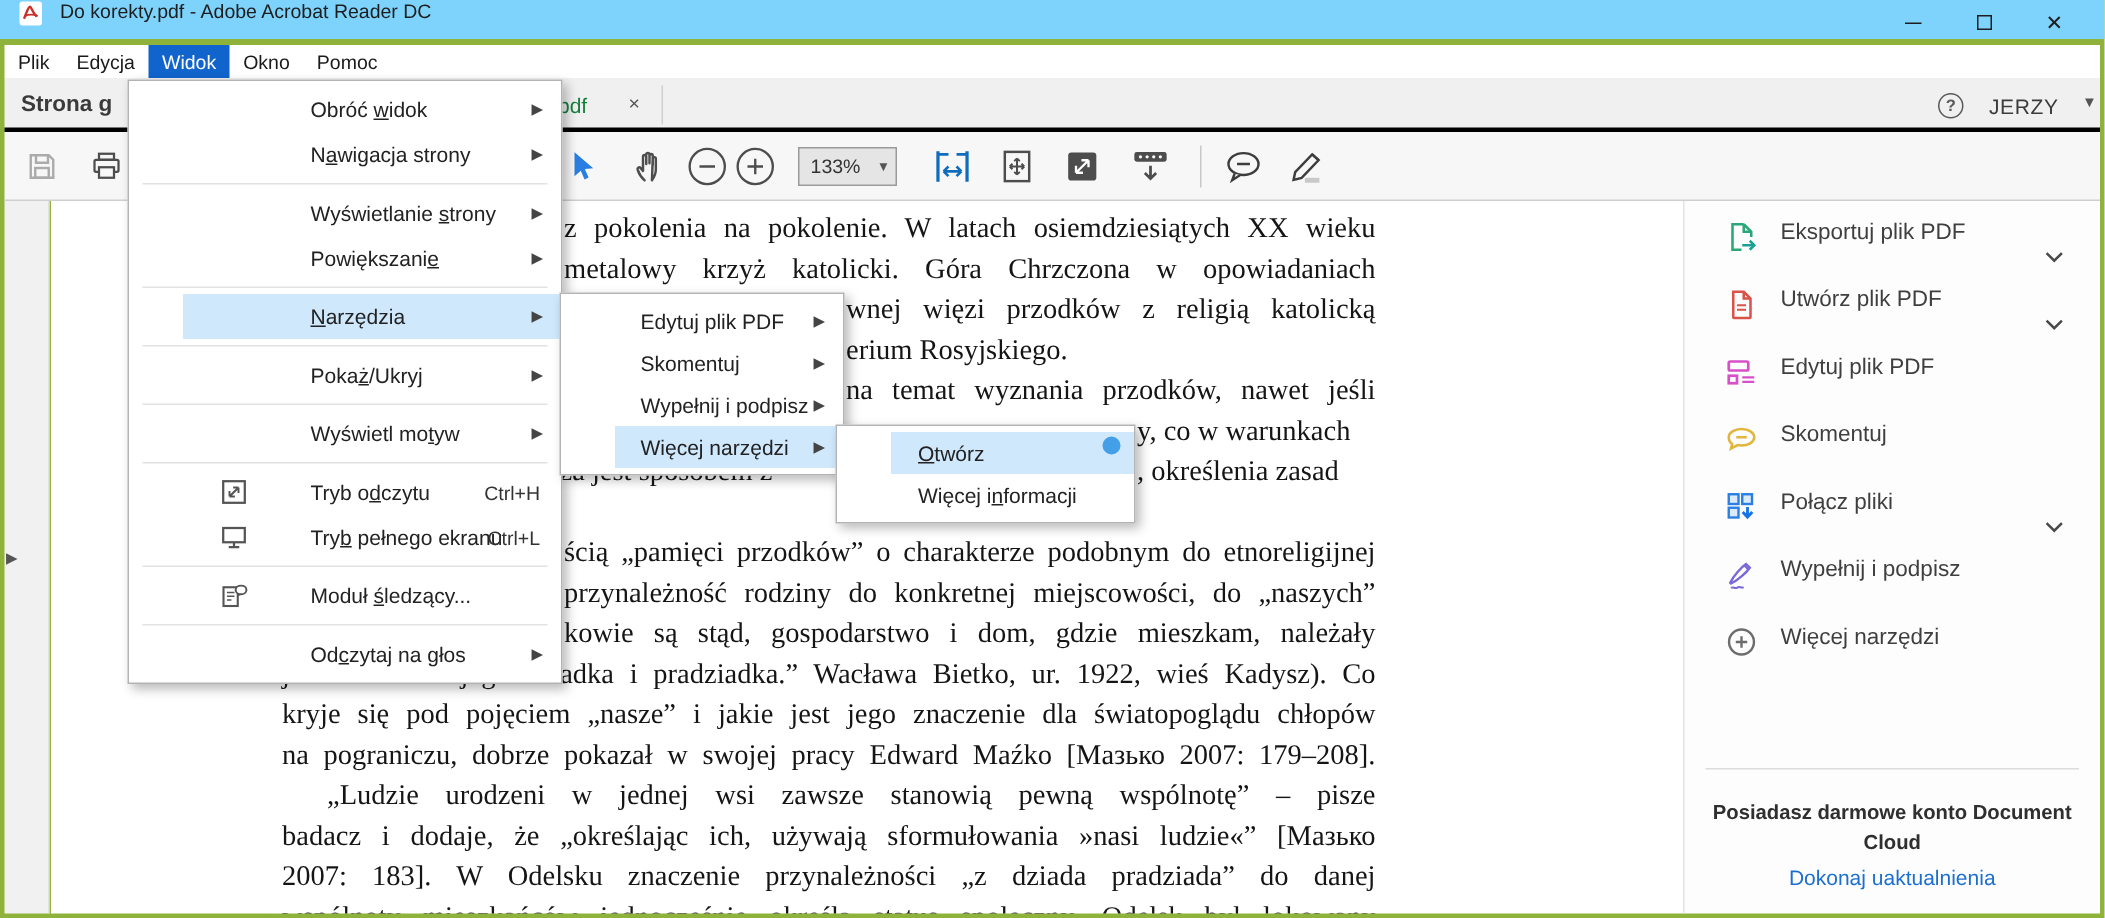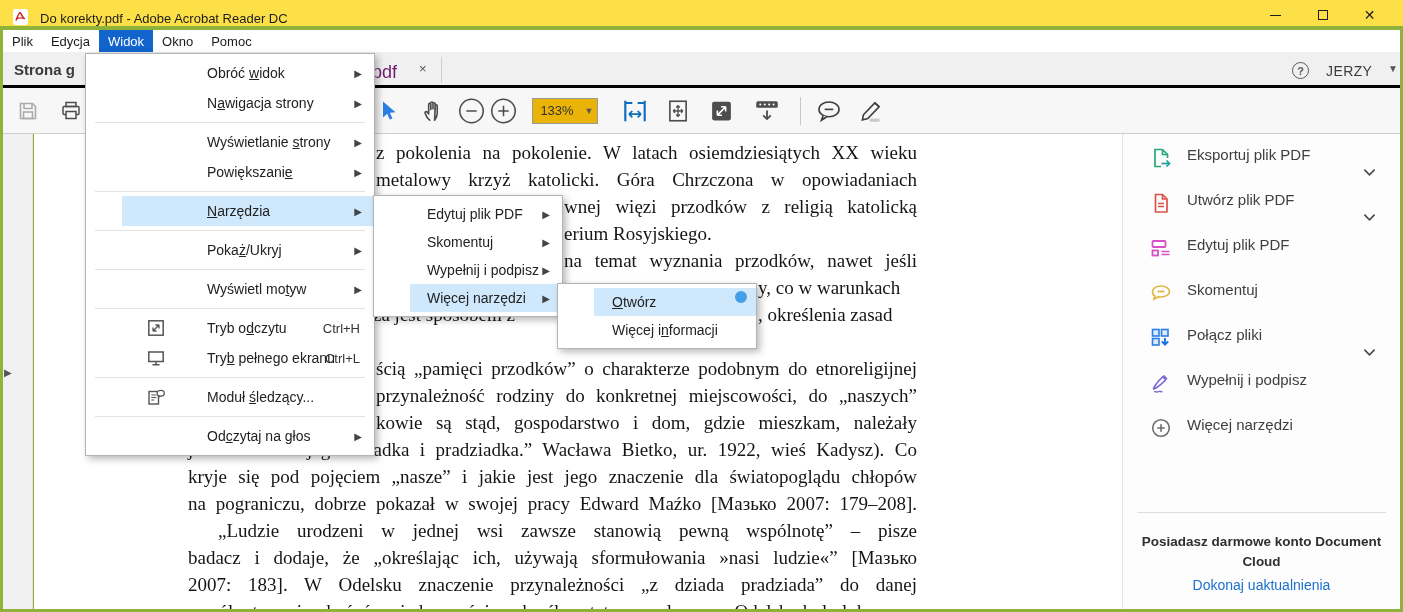--- a/index.html
+++ b/index.html
@@ -3,45 +3,45 @@
 <meta charset="utf-8">
 <style>
   * { box-sizing: border-box; margin: 0; padding: 0; }
   html,body { width:1403px; height:612px; }
   body {
     position: relative; overflow: hidden;
     font-family: "Liberation Sans", sans-serif;
     background: #8fb33a;
   }
   
-  .titlebar { position:absolute; top:0; left:0; right:0; height:26px; background:#fde047; display:flex; align-items:flex-end; }
+  .titlebar { position:absolute; top:0; left:0; right:0; height:26px; background:#7dd3fc; display:flex; align-items:flex-start; }
   .app-icon { margin-left:12px; width:19px; height:18px; }
   .title { margin-left:9px; font-size:13px; color:#1d1d1d; }
   .win-controls { position:absolute; right:10px; top:0; height:30px; display:flex; }
   .win-btn { width:47px; height:30px; display:flex; align-items:center; justify-content:center; color:#1d1d1d; }
   .glyph-min { width:11px; border-top:1.4px solid #1d1d1d; display:block; }
   .glyph-max { width:10px; height:10px; border:1.4px solid #1d1d1d; display:block; }
   .glyph-close { font-size:14px; line-height:1; }
   
   .menubar { position:absolute; top:30px; left:3px; right:3px; height:22px; background:#fff; display:flex; font-size:13px; color:#1a1a1a; }
   .mb-item { padding:0 9px; display:flex; align-items:center; cursor:default; }
   .mb-item.active { background:#1164cc; color:#ffffff; }
   
   .tabbar { position:absolute; top:52px; left:3px; right:3px; height:36px; background:#f0f0f0; border-bottom:3px solid #000000; }
   .home-label { position:absolute; left:11px; top:9px; font-size:15px; font-weight:700; color:#3a3a3a; }
-  .doc-tab-label { position:absolute; left:369px; top:10px; font-size:18px; color:#701a75; }
+  .doc-tab-label { position:absolute; left:369px; top:10px; font-size:14px; color:#15803d; }
   .tab-close { position:absolute; left:416px; top:9px; font-size:13px; color:#555; }
   .tab-sep { position:absolute; left:438px; top:5px; height:26px; width:1px; background:#cfcfcf; }
   .help-icon { position:absolute; left:1289px; top:10px; width:17px; height:17px; border:1.5px solid #5a5a5a; border-radius:50%; color:#5a5a5a; font-size:11px; font-weight:700; display:flex; align-items:center; justify-content:center; }
   .account { position:absolute; left:1323px; top:11px; font-size:14px; color:#3c3c3c; letter-spacing:.4px; }
   .account-caret { position:absolute; left:1385px; top:11px; color:#555; font-size:10px; }
   
   .toolbar { position:absolute; top:88px; left:3px; right:3px; height:46px; background:#f7f7f7; border-bottom:1px solid #cfcfcf; }
   .tb { position:absolute; top:50%; transform:translateY(-50%); display:flex; align-items:center; justify-content:center; }
-  .combo { left:529px; width:66px; height:26px; border:1px solid #9a9a9a; background:#eab308; display:flex; align-items:center; }
+  .combo { left:529px; width:66px; height:26px; border:1px solid #9a9a9a; background:#e5e5e5; display:flex; align-items:center; }
   .combo .val { flex:1; text-align:center; font-size:13px; color:#333; }
   .combo .caret { width:16px; font-size:9px; color:#555; text-align:center; }
   .tb-sep { left:797px; width:1px; height:28px; background:#c8c8c8; }
   
   .doc-strip { position:absolute; left:3px; top:134px; width:30px; bottom:3px; background:#f1f1f1; border-right:1px solid #e0e0e0; }
   .nav-toggle { position:absolute; left:4px; top:363px; width:16px; height:18px; color:#555; font-size:10px; display:flex; align-items:center; }
   #document { position:absolute; left:34px; top:134px; width:1088px; bottom:3px; background:#fff; overflow:hidden;
     font-family:"Liberation Serif", serif; font-size:19px; line-height:27px; color:#151515; }
   .dline { position:absolute; }
   .dline.just { right:205px; text-align:justify; text-align-last:justify; }

